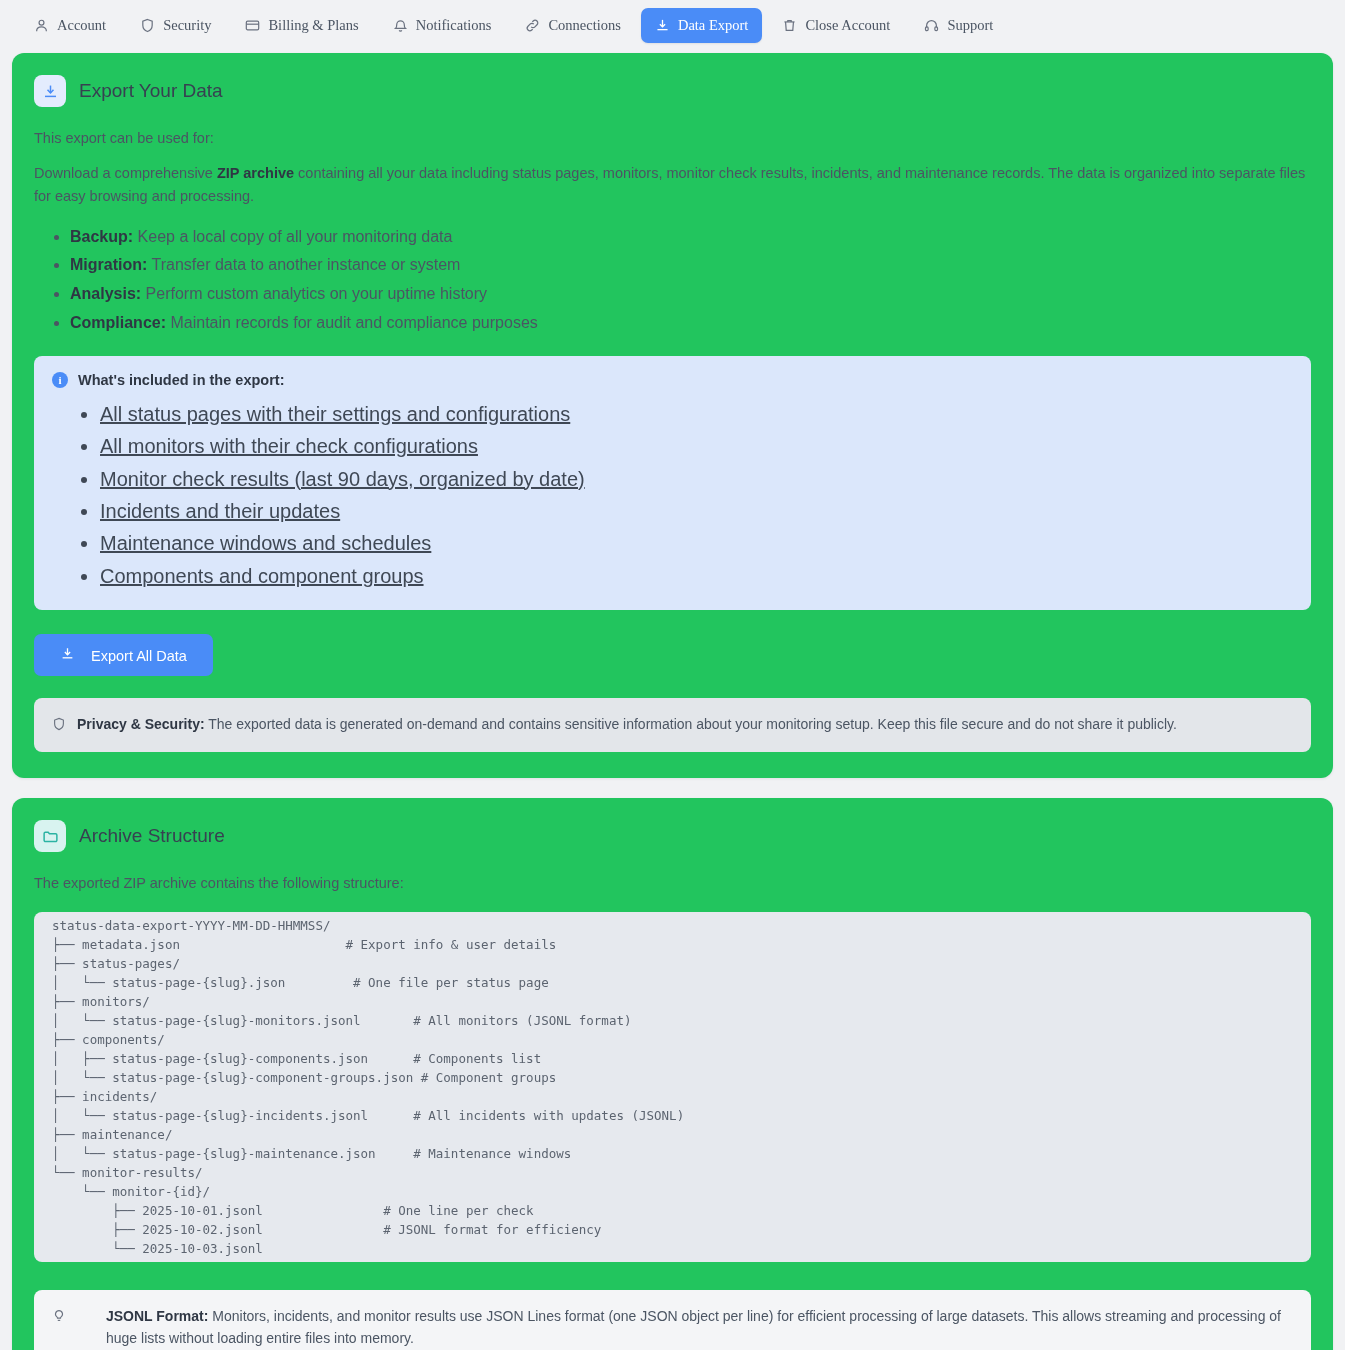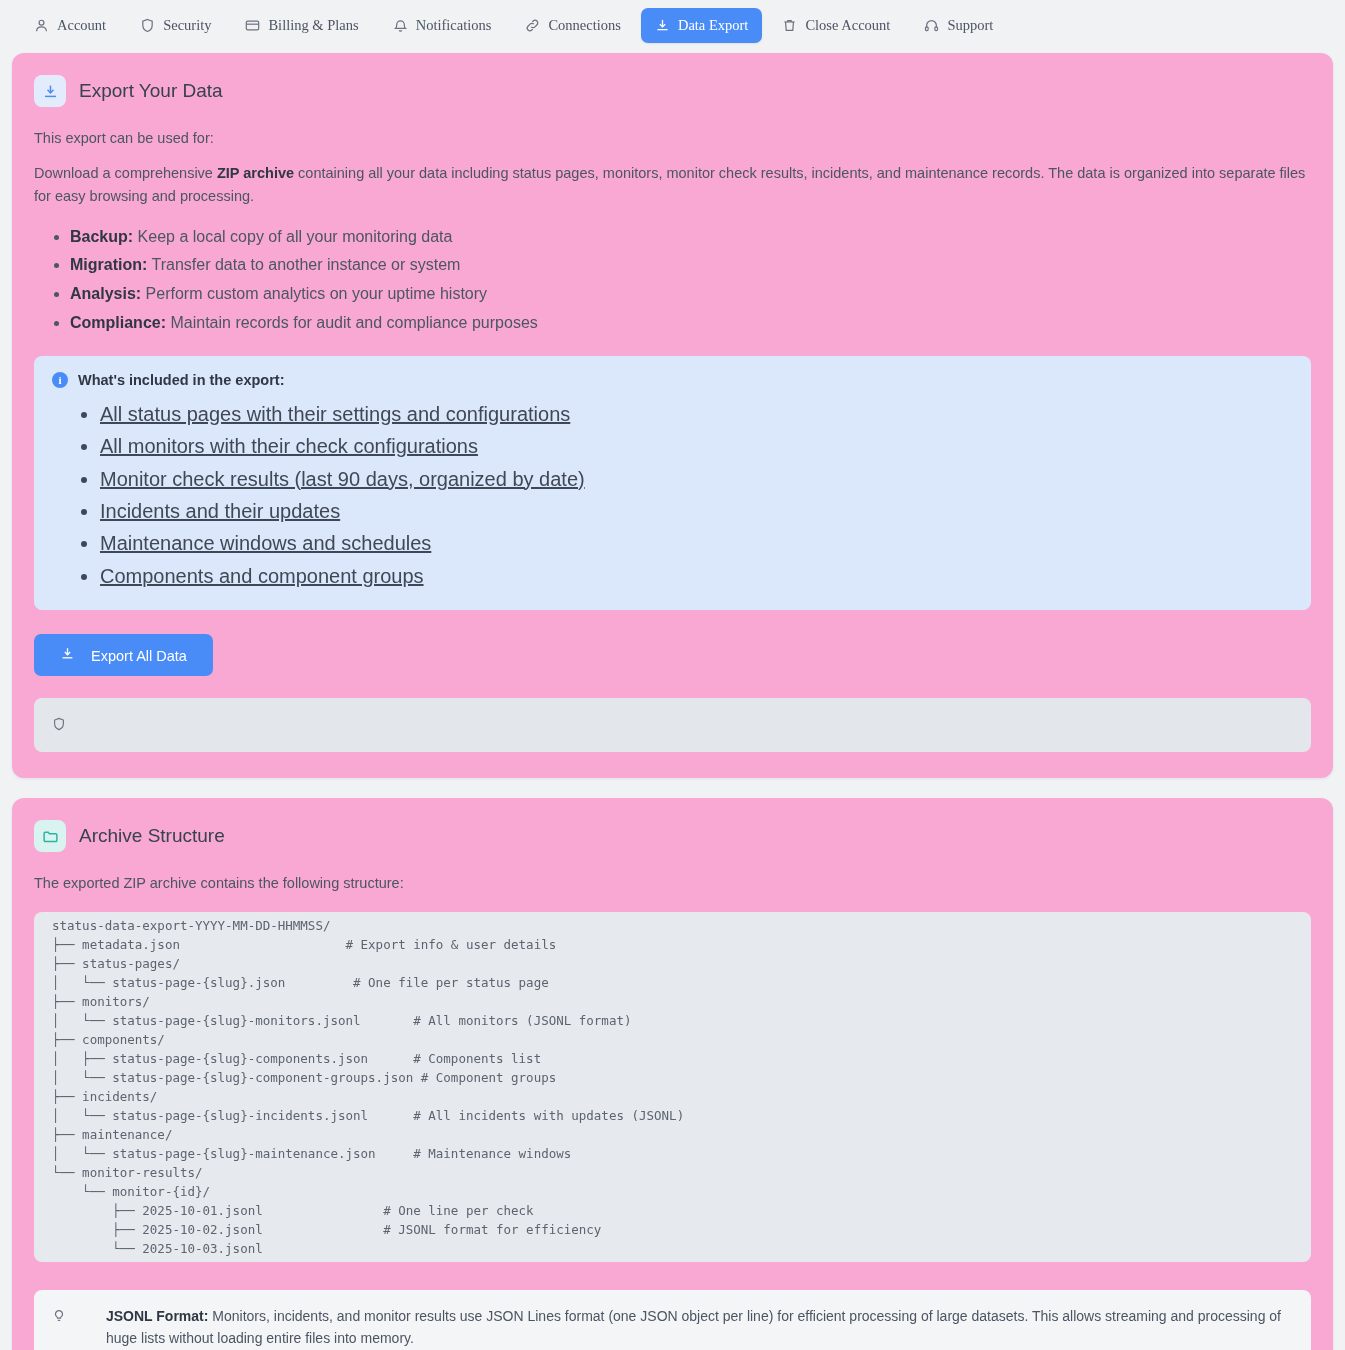--- a/index.html
+++ b/index.html
@@ -45,21 +45,21 @@
   }
   .nav-item.active {
     background: #4a8cf7;
     color: #ffffff;
     box-shadow: 0 1px 2px rgba(0,0,0,0.08);
   }
   .nav-item.active .nav-ico { color: #ffffff; }
 
   
   .card {
-    background: #f9a8d4;
+    background: #22c55e;
     border-radius: 12px;
     margin: 0 12px 20px 12px;
     box-shadow: 0 1px 3px rgba(16,24,40,0.08);
     padding: 22px 22px 26px 22px;
   }
   .card-header {
     display: flex;
     align-items: center;
     gap: 13px;
     margin-bottom: 20px;
@@ -320,20 +320,21 @@
     </span>
     <span>Export All Data</span>
   </button>
 
   <div class="notice notice-grey">
     <span class="n-ico">
       <svg width="14" height="14" viewBox="0 0 16 16" fill="none" stroke="currentColor" stroke-width="1.3">
           <path d="M8 1.6 13 3.5v4.3c0 3.3-2.2 5.6-5 6.6-2.8-1-5-3.3-5-6.6V3.5z"></path>
         </svg>
     </span>
+    <span><strong>Privacy &amp; Security:</strong><span> The exported data is generated on-demand and contains sensitive information about your monitoring setup. Keep this file secure and do not share it publicly.</span></span>
   </div>
 </div>
 
 <div class="card">
 
   <div class="card-header">
     <span class="card-badge badge-teal">
       <svg width="17" height="17" viewBox="0 0 16 16" fill="none" stroke="currentColor" stroke-width="1.4">
           <path d="M2 5.2a1.2 1.2 0 0 1 1.2-1.2h2.6l1.2 1.4h5.8A1.2 1.2 0 0 1 14 6.6v5a1.2 1.2 0 0 1-1.2 1.2H3.2A1.2 1.2 0 0 1 2 11.6z"></path>
         </svg>

